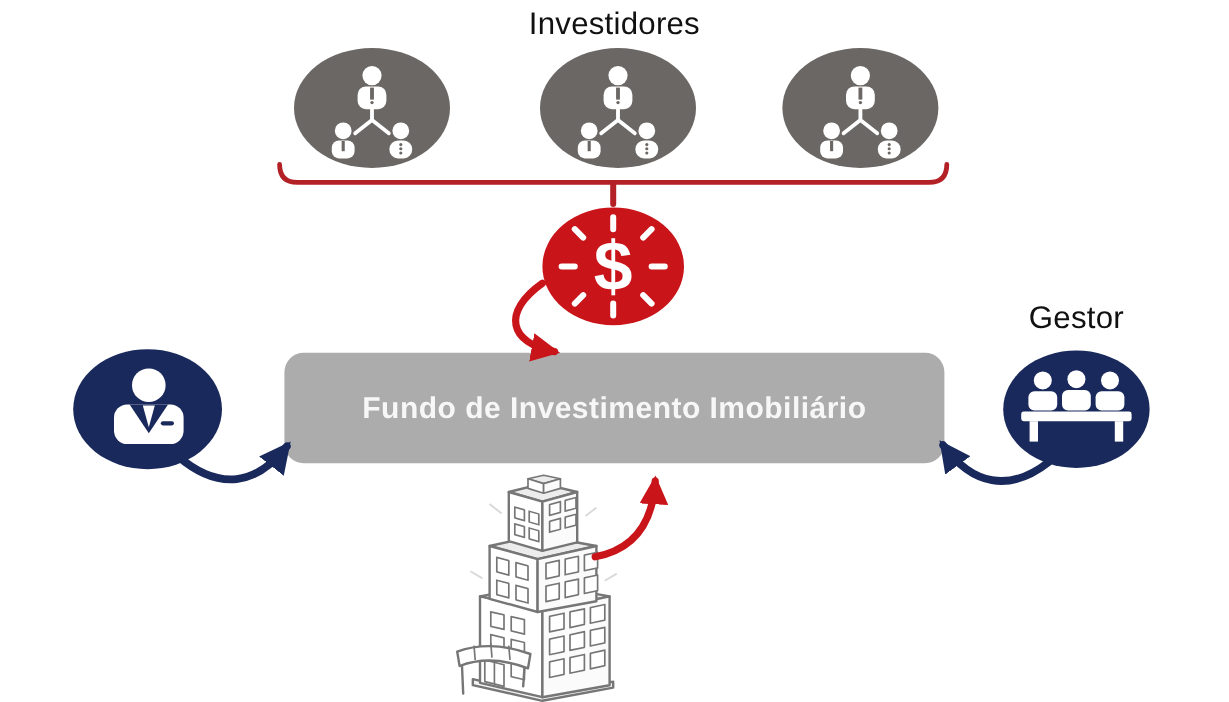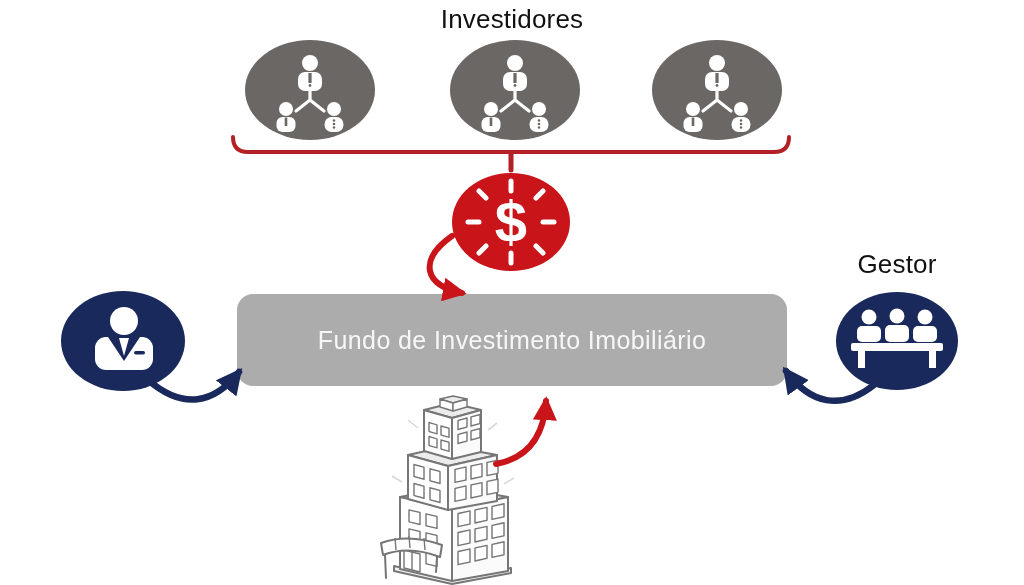--- a/index.html
+++ b/index.html
@@ -16,21 +16,21 @@
     position:absolute;font-weight:400;font-size:26px;line-height:1.15;
     color:var(--label-text,#111);letter-spacing:.2px;white-space:nowrap;
   }
   #lbl-investors{left:362px;width:300px;top:5px;text-align:center;}
   #lbl-admin{left:22px;width:210px;top:247px;text-align:center;}
   #lbl-gestor{left:822px;width:150px;top:250px;text-align:center;}
   #lbl-imovel{left:542px;top:501px;font-size:27px;}
   #fund-label{
     position:absolute;left:237px;top:294px;width:550px;height:92px;
     display:flex;align-items:center;justify-content:center;
-    font-weight:400;font-size:25px;letter-spacing:.4px;
+    font-weight:700;font-size:25px;letter-spacing:.4px;
     color:var(--fund-text,#F7F7F7);
   }
   
   .fill-gray{fill:var(--investor-gray,#6B6765);}
   .fill-red{fill:var(--money-red,#C9141A);}
   .fill-navy{fill:var(--navy-blue,#19295C);}
   .fill-white{fill:#fff;}
   .stroke-red{stroke:var(--money-red,#C9141A);fill:none;}
   .stroke-navy{stroke:var(--navy-blue,#19295C);fill:none;}
   .stroke-brace{stroke:var(--brace-red,#B32025);fill:none;}

